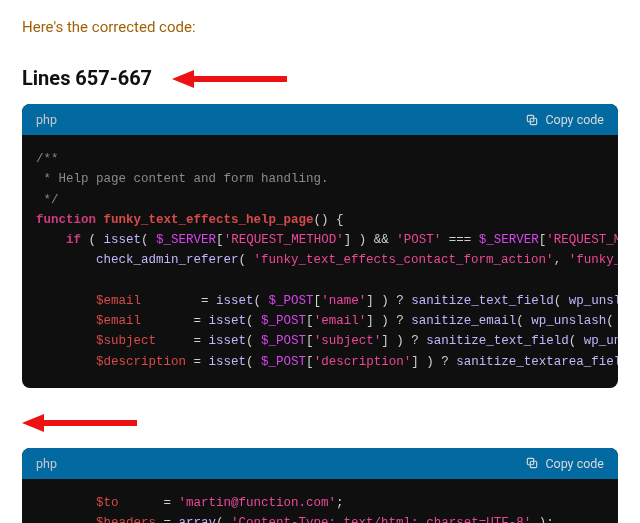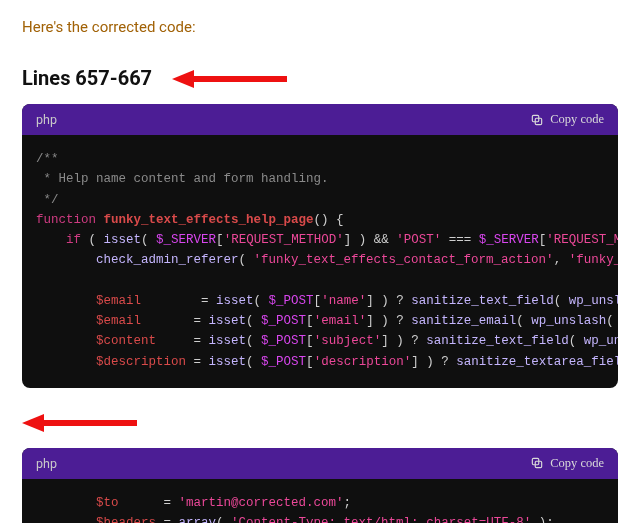--- a/index.html
+++ b/index.html
@@ -31,49 +31,48 @@
     flex-shrink: 0;
   }
   .code-block {
     background: #0f0f0f;
     border-radius: 8px;
     overflow: hidden;
     margin-bottom: 24px;
     width: 100%;
   }
   .code-header {
-    background: #4c1d95;
+    background: #0369a1;
     color: #c9c9c9;
     font-size: 12.5px;
     padding: 8px 14px;
     display: flex;
     justify-content: space-between;
     align-items: center;
   }
   .copy-btn {
     display: flex;
     align-items: center;
     gap: 6px;
     cursor: pointer;
     color: #d9d9d9;
     font-size: 12.5px;
-    font-family: Liberation Serif, serif;
   }
   .copy-btn svg { width: 14px; height: 14px; }
   .code-body {
     padding: 14px 14px 16px 14px;
     font-family: "SFMono-Regular", Consolas, "Liberation Mono", Menlo, monospace;
     font-size: 12.5px;
     line-height: 1.62;
     white-space: pre;
     overflow: hidden;
     color: #e6e6e6;
   }
   .c-comment { color: #8a8a8a; }
-  .c-keyword { color: #cf3b82; }
+  .c-keyword { color: #cf3b82; font-weight: bold; }
   .c-func    { color: #d94a4a; font-weight: bold; }
   .c-str     { color: #ec4899; }
   .c-var     { color: #d94a4a; }
   .c-punct   { color: #cfcfcf; }
   .c-const   { color: #d946ef; }
   .c-call    { color: #c4b5fd; }
 </style>
 </head>
 <body>
 
@@ -92,29 +91,29 @@
     <span>php</span>
     <div class="copy-btn">
       <svg viewBox="0 0 24 24" fill="none" stroke="currentColor" stroke-width="2">
         <rect x="9" y="9" width="11" height="11" rx="2"></rect>
         <rect x="4" y="4" width="11" height="11" rx="2"></rect>
       </svg>
       <span>Copy code</span>
     </div>
   </div>
   <div class="code-body"><span class="c-comment">/**</span>
-<span class="c-comment"> * Help name content and form handling.</span>
+<span class="c-comment"> * Help page content and form handling.</span>
 <span class="c-comment"> */</span>
 <span class="c-keyword">function</span> <span class="c-func">funky_text_effects_help_page</span><span class="c-punct">() {</span>
     <span class="c-keyword">if</span> <span class="c-punct">( </span><span class="c-call">isset</span><span class="c-punct">( </span><span class="c-const">$_SERVER</span><span class="c-punct">[</span><span class="c-str">'REQUEST_METHOD'</span><span class="c-punct">] ) &amp;&amp; </span><span class="c-str">'POST'</span><span class="c-punct"> === </span><span class="c-const">$_SERVER</span><span class="c-punct">[</span><span class="c-str">'REQUEST_METHOD'</span>
         <span class="c-call">check_admin_referer</span><span class="c-punct">( </span><span class="c-str">'funky_text_effects_contact_form_action'</span><span class="c-punct">, </span><span class="c-str">'funky_text_</span>
 
         <span class="c-var">$email</span>        <span class="c-punct">= </span><span class="c-call">isset</span><span class="c-punct">( </span><span class="c-const">$_POST</span><span class="c-punct">[</span><span class="c-str">'name'</span><span class="c-punct">] ) ? </span><span class="c-call">sanitize_text_field</span><span class="c-punct">( </span><span class="c-call">wp_unslash</span>
         <span class="c-var">$email</span>       <span class="c-punct">= </span><span class="c-call">isset</span><span class="c-punct">( </span><span class="c-const">$_POST</span><span class="c-punct">[</span><span class="c-str">'email'</span><span class="c-punct">] ) ? </span><span class="c-call">sanitize_email</span><span class="c-punct">( </span><span class="c-call">wp_unslash</span><span class="c-punct">( </span>
-        <span class="c-var">$content</span>     <span class="c-punct">= </span><span class="c-call">isset</span><span class="c-punct">( </span><span class="c-const">$_POST</span><span class="c-punct">[</span><span class="c-str">'subject'</span><span class="c-punct">] ) ? </span><span class="c-call">sanitize_text_field</span><span class="c-punct">( </span><span class="c-call">wp_unslash</span>
+        <span class="c-var">$subject</span>     <span class="c-punct">= </span><span class="c-call">isset</span><span class="c-punct">( </span><span class="c-const">$_POST</span><span class="c-punct">[</span><span class="c-str">'subject'</span><span class="c-punct">] ) ? </span><span class="c-call">sanitize_text_field</span><span class="c-punct">( </span><span class="c-call">wp_unslash</span>
         <span class="c-var">$description</span> <span class="c-punct">= </span><span class="c-call">isset</span><span class="c-punct">( </span><span class="c-const">$_POST</span><span class="c-punct">[</span><span class="c-str">'description'</span><span class="c-punct">] ) ? </span><span class="c-call">sanitize_textarea_field</span></div>
 </div>
 
 <div class="heading-row">
   <svg class="arrow" width="120" height="22" viewBox="0 0 120 22">
     <line x1="10" y1="11" x2="115" y2="11" stroke="#e11" stroke-width="6"></line>
     <polygon points="0,11 22,2 22,20" fill="#e11"></polygon>
   </svg>
 </div>
 
@@ -122,17 +121,17 @@
   <div class="code-header">
     <span>php</span>
     <div class="copy-btn">
       <svg viewBox="0 0 24 24" fill="none" stroke="currentColor" stroke-width="2">
         <rect x="9" y="9" width="11" height="11" rx="2"></rect>
         <rect x="4" y="4" width="11" height="11" rx="2"></rect>
       </svg>
       <span>Copy code</span>
     </div>
   </div>
-  <div class="code-body">        <span class="c-var">$to</span>      <span class="c-punct">= </span><span class="c-str">'martin@corrected.com'</span><span class="c-punct">;</span>
+  <div class="code-body">        <span class="c-var">$to</span>      <span class="c-punct">= </span><span class="c-str">'martin@function.com'</span><span class="c-punct">;</span>
         <span class="c-var">$headers</span> <span class="c-punct">= </span><span class="c-call">array</span><span class="c-punct">( </span><span class="c-str">'Content-Type: text/html; charset=UTF-8'</span><span class="c-punct"> );</span>
          
             </div>
 </div>
 
 </body></html>

